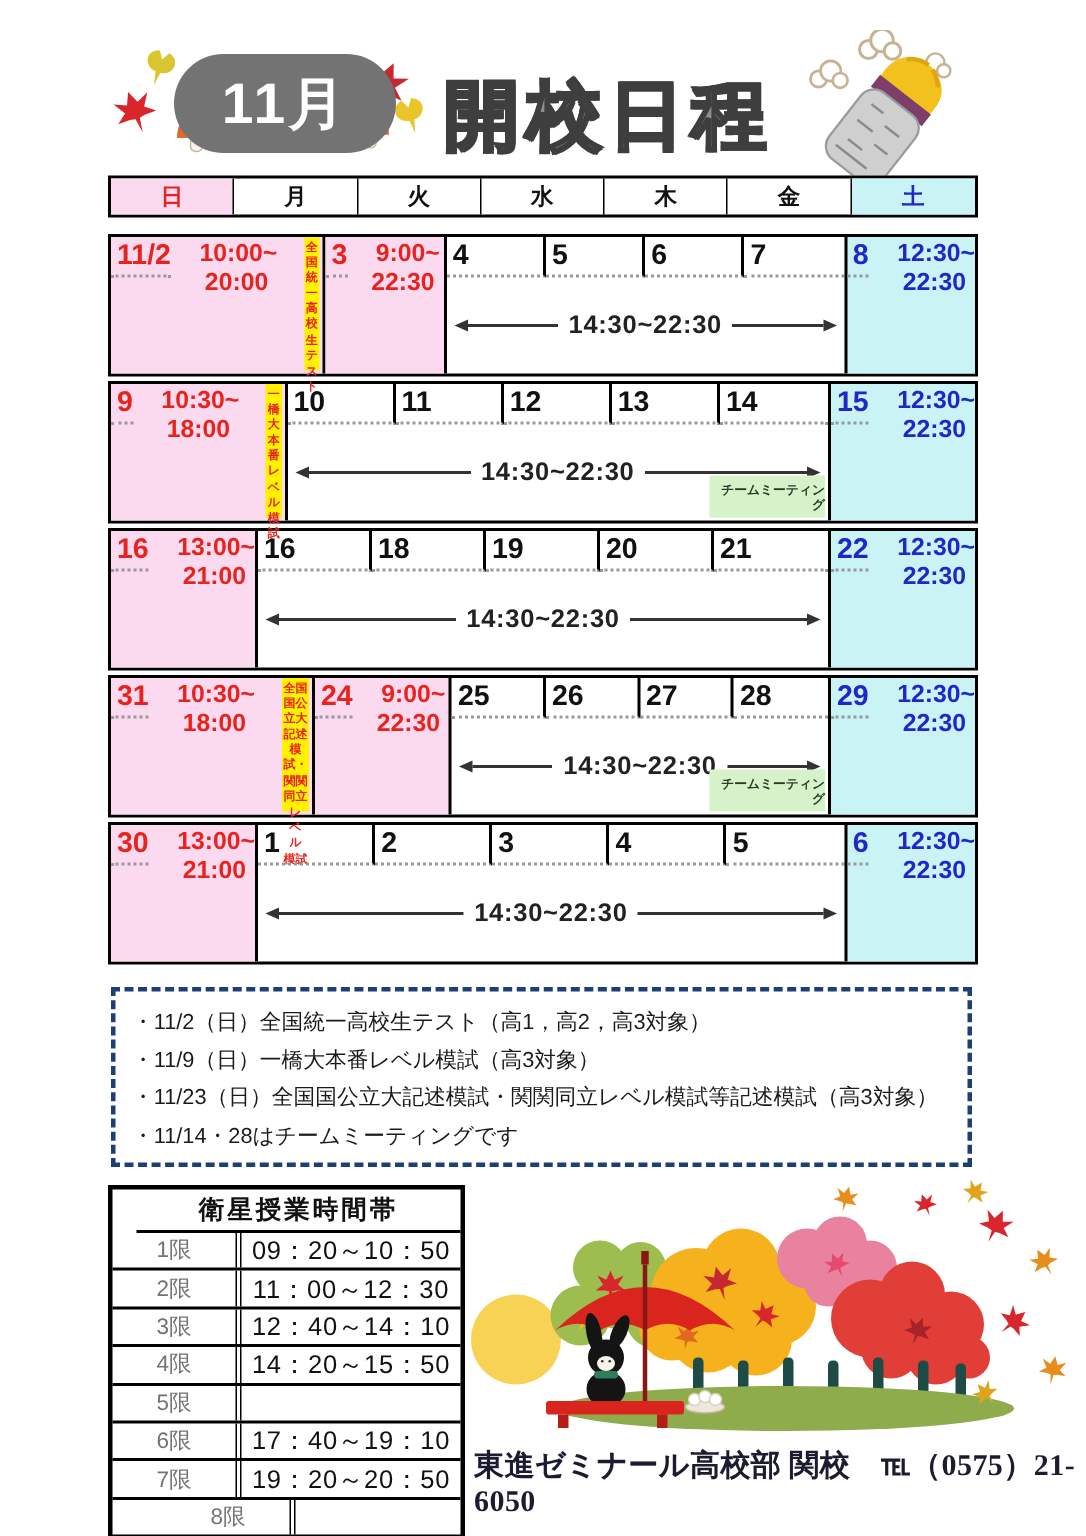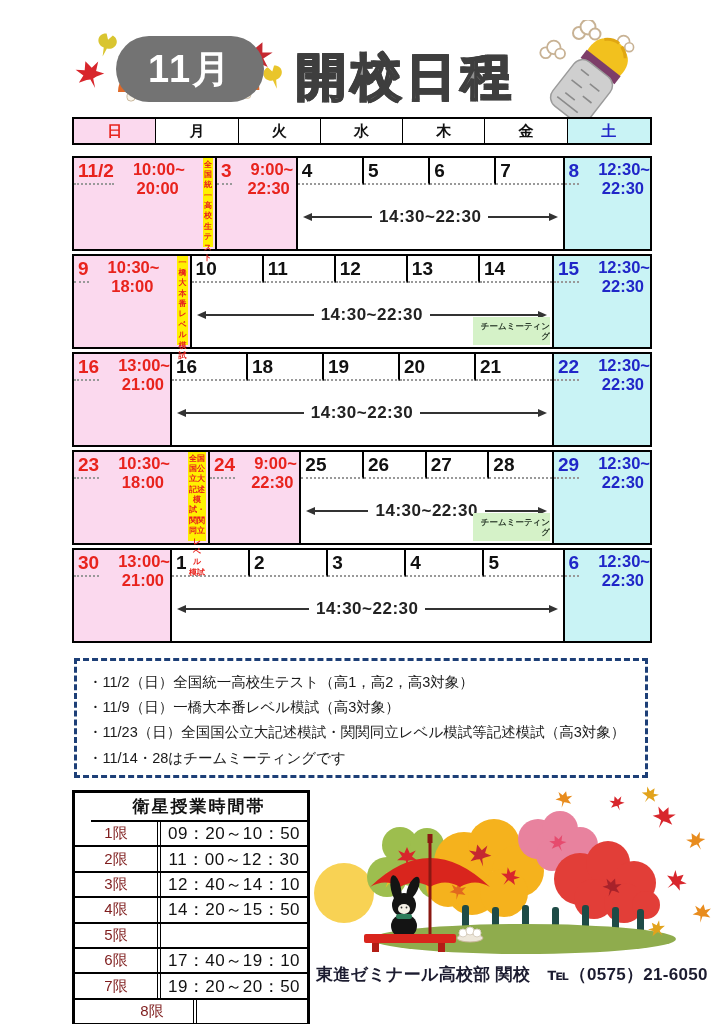--- a/index.html
+++ b/index.html
@@ -58,27 +58,27 @@
   .notes{position:absolute;left:74px;top:658px;width:574px;height:120px;border:3px dashed #1d3f77;
          box-sizing:border-box;padding:9px 11px;color:#1a1a1a;overflow:hidden;}
   .note-line{font-size:14.5px;line-height:1.74;white-space:nowrap;}
 
   
   .tt{position:absolute;left:72px;top:790px;width:238px;border:3px solid #000;box-sizing:border-box;background:#fff;}
   .tt-title{height:27px;border-bottom:2.5px solid #000;display:flex;align-items:center;justify-content:center;
             font-size:17px;font-weight:700;letter-spacing:2px;color:#111;margin-left:16px;}
   .tt-row{display:grid;grid-template-columns:86px 1fr;height:23.4px;border-bottom:2px solid #000;}
   .tt-row:last-child{border-bottom:0;margin-left:36px;}
-  .tt-period{display:flex;align-items:center;justify-content:center;font-size:15px;color:#7f1d1d;
+  .tt-period{display:flex;align-items:center;justify-content:center;font-size:15px;color:#737373;
              border-right:4px double #000;}
   .tt-time{display:flex;align-items:center;justify-content:center;font-size:17px;color:#111;letter-spacing:0.5px;}
 
   
   .illus{position:absolute;left:312px;top:786px;width:408px;height:174px;}
-  .contact{position:absolute;left:316px;top:963px;font-size:17px;font-weight:700;color:#1c1c30;letter-spacing:0.3px;}
+  .contact{position:absolute;left:316px;top:963px;font-size:20px;font-weight:700;color:#1c1c30;letter-spacing:0.3px;font-family:Liberation Serif, serif;}
 </style>
 </head>
 <body>
 
 <div class="page">
 
   <div class="title-area">
     <svg class="deco-svg" viewBox="0 0 724 102">
       <defs>
         <path id="mleaf" d="M0,-9 L2.5,-3.5 L8,-6 L4.5,-0.5 L9,3 L3.5,3 L1,3.5 L0,10 L-1,3.5 L-3.5,3 L-9,3 L-4.5,-0.5 L-8,-6 L-2.5,-3.5 Z"></path>
@@ -236,21 +236,21 @@
         <div class="dnum">22</div>
         <div class="times">
           <div class="t1">12:30~</div>
           <div class="t2">22:30</div>
         </div>
       </div>
     </div>
 
     <div class="week">
       <div class="daycell sun">
-        <div class="dnum">23</div>
+        <div class="dnum">31</div>
         <div class="times">
           <div class="t1">10:30~</div>
           <div class="t2">18:00</div>
         </div>
         <div class="event">全国国公立大記述模試・関関同立レベル模試</div>
       </div>
       <div class="daycell monx">
         <div class="dnum">24</div>
         <div class="times">
           <div class="t1">9:00~</div>

